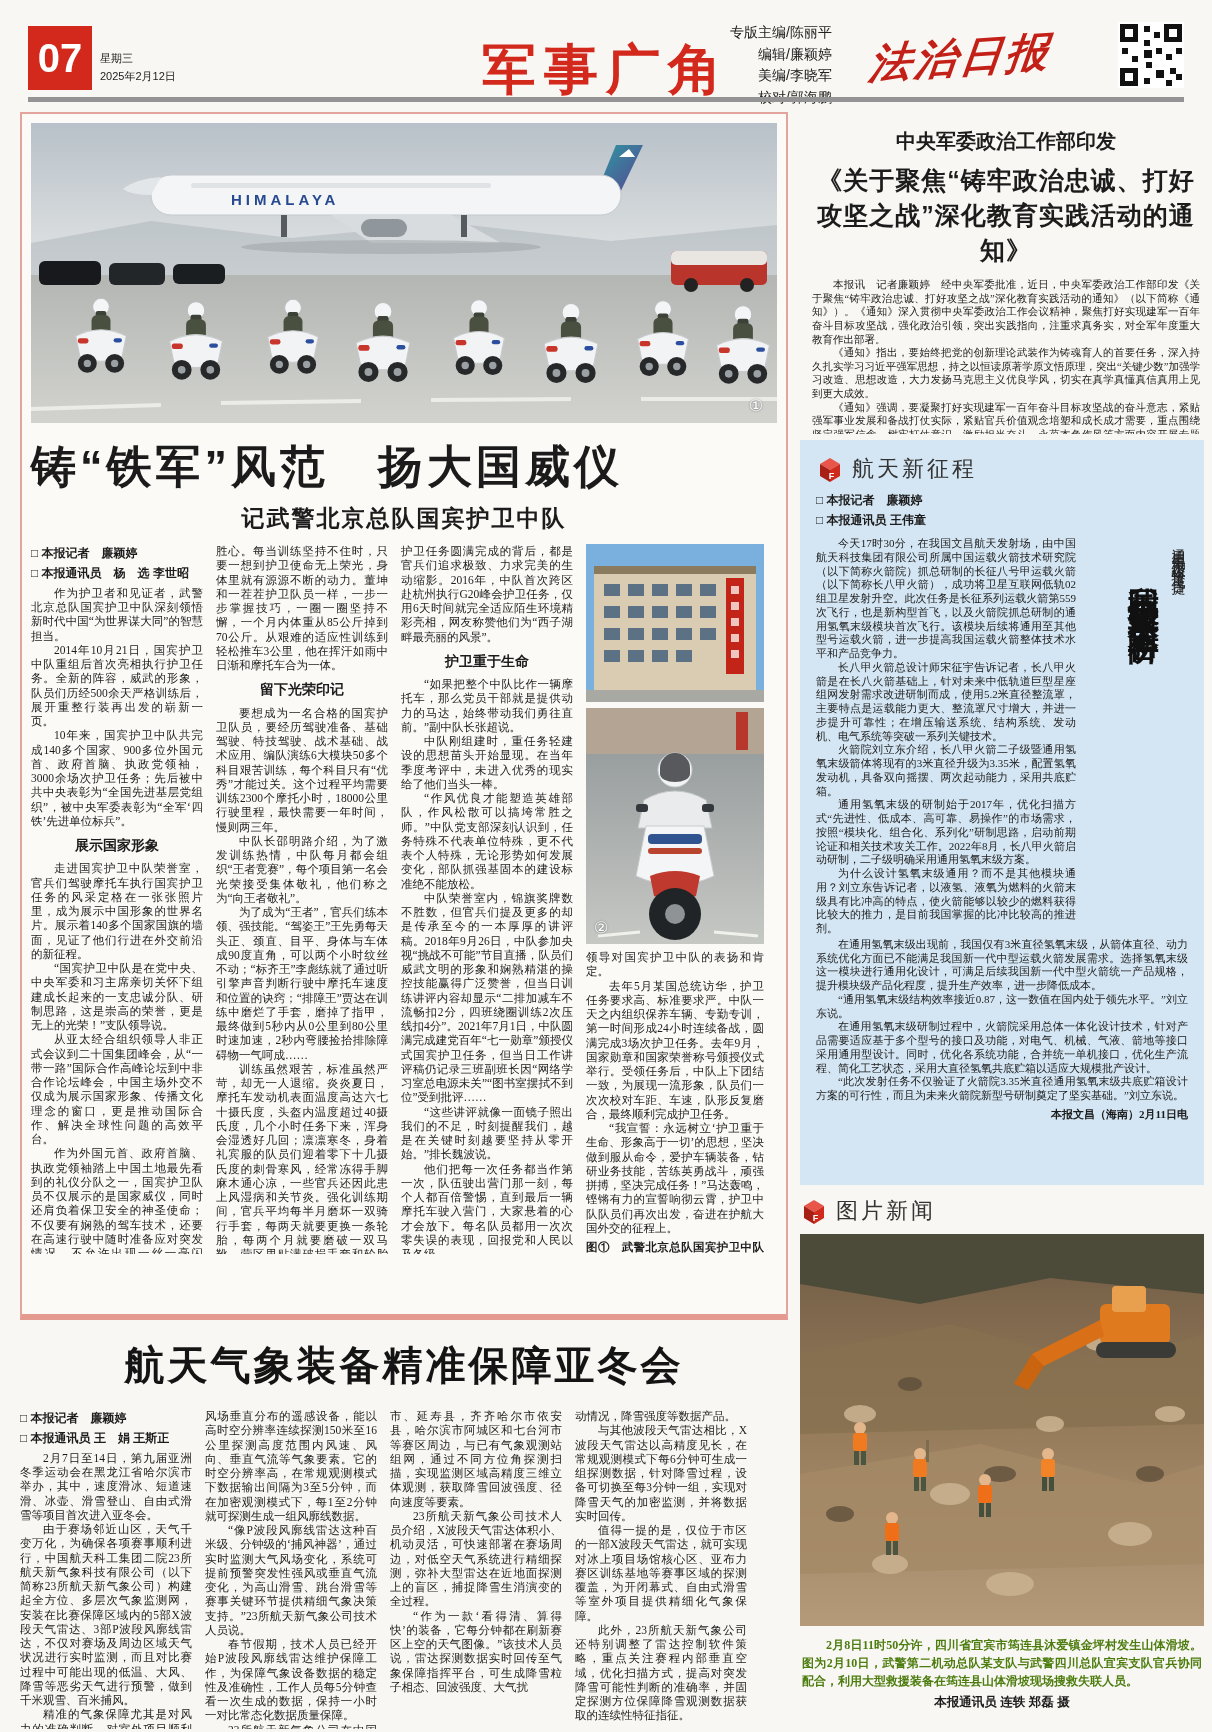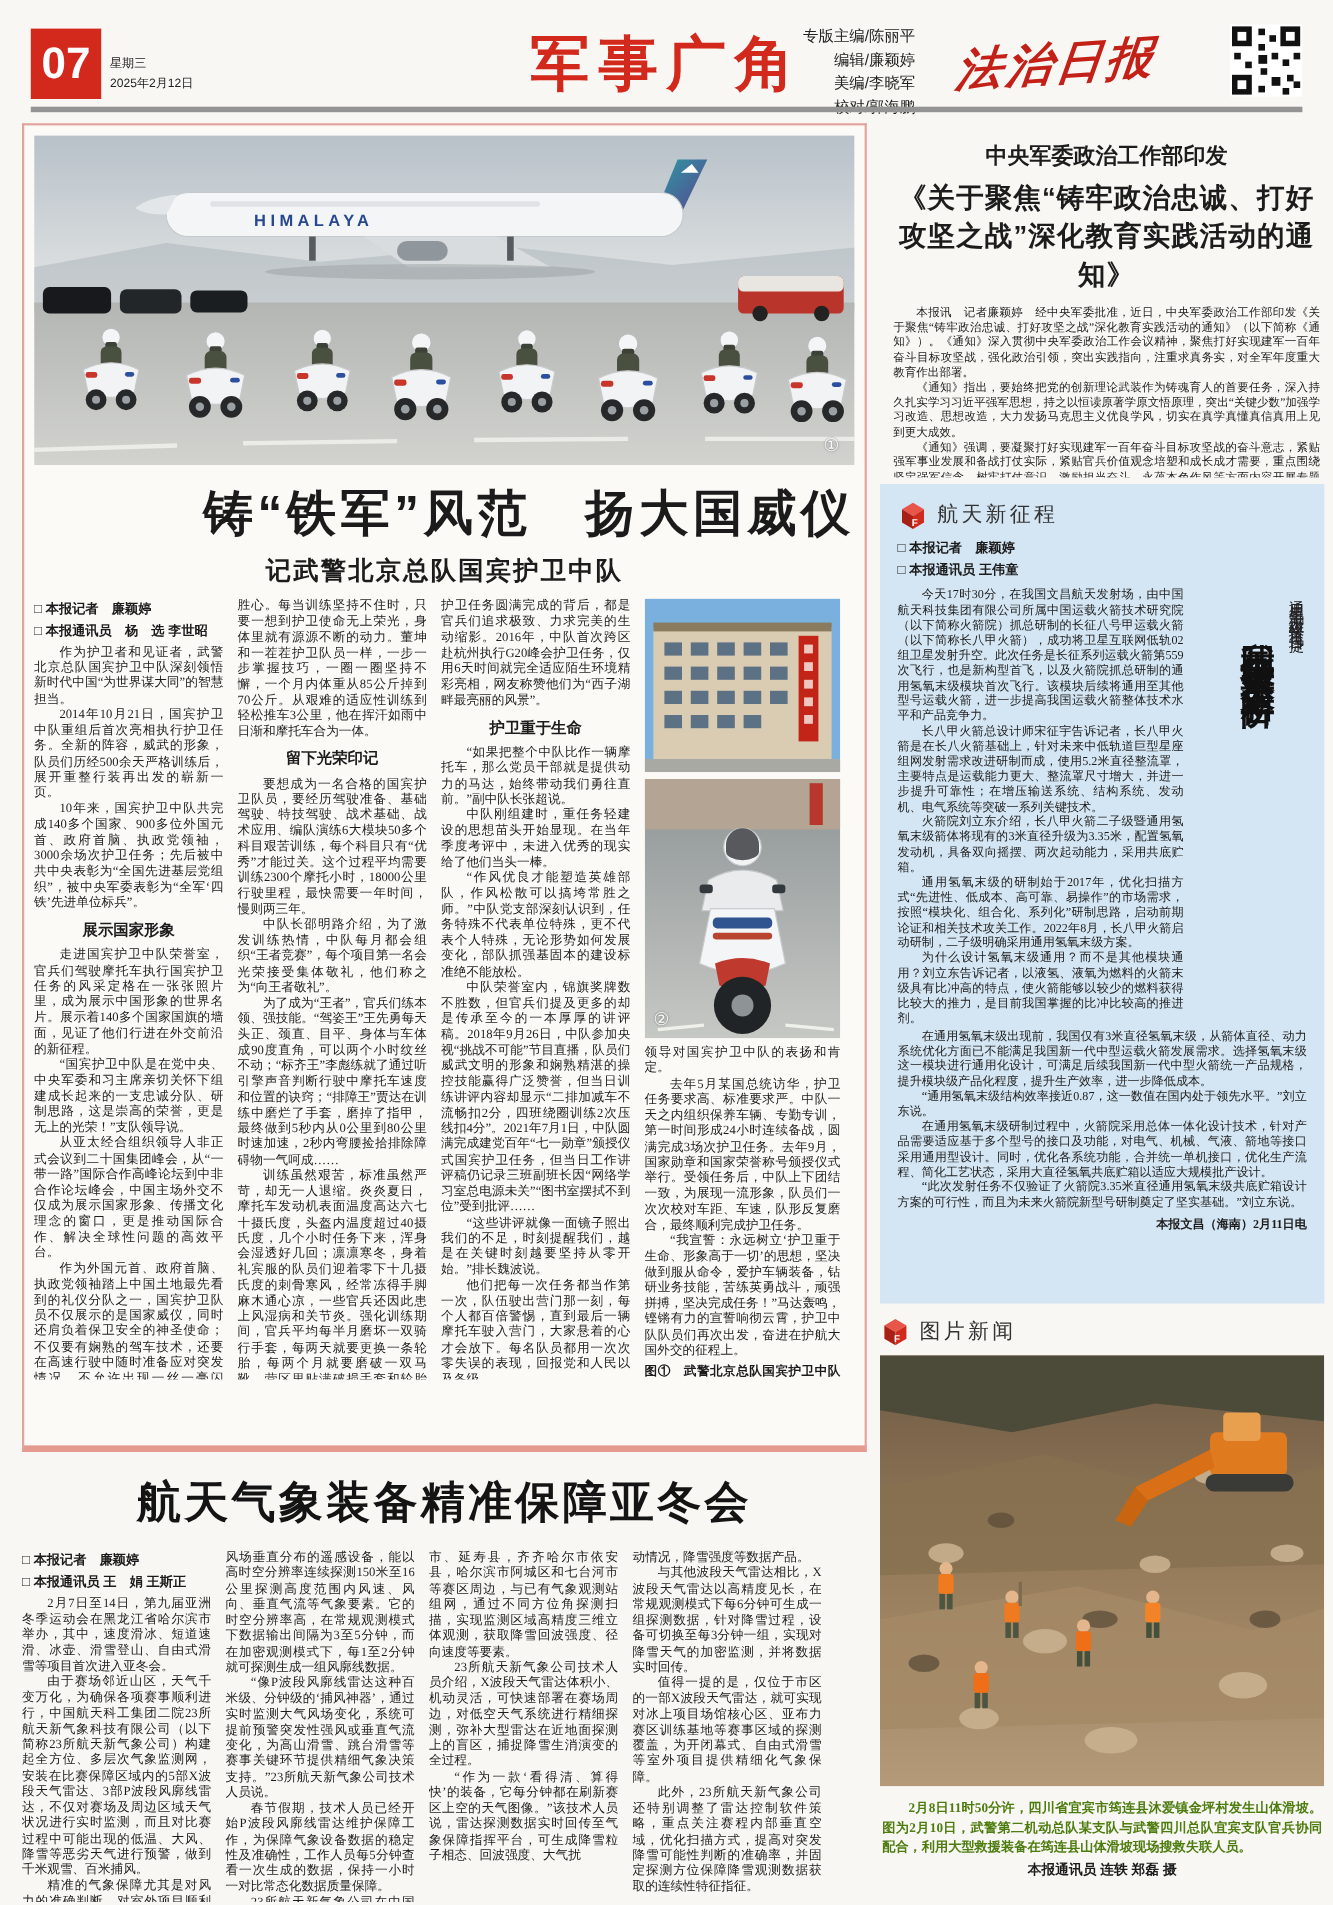--- a/index.html
+++ b/index.html
@@ -5,34 +5,34 @@
   html,body{margin:0;padding:0}
   body{width:1212px;height:1732px;position:relative;background:#f8f7f3;color:#1c1c1c;
        font-family:"Liberation Serif","DejaVu Serif",serif;overflow:hidden}
   .sans{font-family:"Liberation Sans","DejaVu Sans",sans-serif}
   
   .hdr{position:absolute;left:0;top:0;width:1212px;height:106px}
   .pagenum{position:absolute;left:28px;top:26px;width:64px;height:64px;background:#d3281c;color:#fff;
            font-family:"Liberation Sans",sans-serif;font-weight:bold;font-size:40px;display:flex;align-items:center;justify-content:center}
   .dateblk{position:absolute;left:100px;top:50px;font-size:11px;line-height:1.6;color:#222;
            font-family:"Liberation Sans",sans-serif}
-  .sectitle{position:absolute;left:0;right:0;top:22px;text-align:center;color:#d3281c;font-size:54px;
+  .sectitle{position:absolute;left:0;right:0;top:34px;text-align:center;color:#d3281c;font-size:54px;
             font-weight:900;letter-spacing:8px;font-family:"Liberation Sans","DejaVu Sans",sans-serif}
   .credits{position:absolute;right:380px;top:22px;text-align:right;font-size:14px;line-height:1.55;
            font-family:"Liberation Sans",sans-serif;color:#222}
   .masthead{position:absolute;right:162px;top:30px;color:#c32017;font-size:42px;font-weight:900;
             font-style:italic;letter-spacing:3px;transform:skewX(-10deg) rotate(-4deg)}
   .qr{position:absolute;right:28px;top:22px;width:66px;height:66px}
   .hdr-rule{position:absolute;left:28px;top:97px;width:1156px;height:5px;background:#949494}
   
   .mainbox{position:absolute;left:20px;top:112px;width:768px;height:1208px;background:#fbfaf7;
            border:2px solid #e4a49e;border-bottom:6px solid #e59a90;box-sizing:border-box;padding:9px}
   .mainphoto{position:relative;width:746px;height:300px;overflow:hidden}
   .mk{position:absolute;color:#fff;font-size:16px;text-shadow:0 0 2px #555}
-  .main-hl{margin:14px 0 2px;text-align:right;font-family:"Liberation Sans","DejaVu Sans",sans-serif;
+  .main-hl{margin:14px 0 2px;text-align:left;font-family:"Liberation Sans","DejaVu Sans",sans-serif;
            font-weight:600;font-size:45px;letter-spacing:4px;color:#1b1b1b}
   .main-sub{text-align:center;font-family:"Liberation Sans",sans-serif;font-weight:700;font-size:23px;
             letter-spacing:2px;margin:6px 0 10px}
   .cols{display:flex;gap:13px;height:710px;overflow:hidden}
   .col{width:172px;flex:0 0 auto;font-size:11.5px;line-height:1.24;text-align:justify;overflow:hidden}
   .col.last{width:178px}
   .para{margin:0;text-indent:2em}
   .para.cont{text-indent:0}
   .col-head{font-family:"Liberation Sans",sans-serif;font-size:14px;font-weight:700;text-align:center;margin:9px 0 7px}
   .byline-row{font-family:"Liberation Sans",sans-serif;font-weight:700;font-size:12px;text-indent:0;
@@ -46,21 +46,21 @@
   .wcols{display:flex;gap:13px;height:320px;overflow:hidden}
   
   .notice{position:absolute;left:812px;top:128px;width:388px;height:306px;overflow:hidden}
   .notice-kicker{text-align:center;font-family:"Liberation Sans",sans-serif;font-weight:700;font-size:20px;margin:0 0 8px}
   .notice-hl{text-align:center;font-family:"Liberation Sans",sans-serif;font-weight:700;font-size:25px;
              line-height:1.4;margin:0 0 10px;letter-spacing:1px}
   .notice-body{font-size:10.5px;line-height:1.3;text-align:justify}
   .aero{position:absolute;left:800px;top:440px;width:404px;height:745px;background:#d4e6f3;box-sizing:border-box;
         padding:14px 16px;overflow:hidden}
   .tagrow{display:flex;align-items:center;gap:8px;margin-bottom:8px}
-  .tagrow .tagtxt{font-family:"Liberation Sans",sans-serif;font-size:19px;letter-spacing:3px;color:#333}
+  .tagrow .tagtxt{font-family:"Liberation Sans",sans-serif;font-size:22px;letter-spacing:3px;color:#333}
   .aero .byline-row{font-size:12px;margin:0 0 3px}
   .aero-flex{display:flex;margin-top:8px}
   .aero-t1{flex:1;font-size:11px;line-height:1.25;text-align:justify}
   .vheads{width:112px;display:flex;flex-direction:row;justify-content:flex-end;gap:6px;flex:0 0 auto}
   .vh-big{writing-mode:vertical-rl;font-family:"Liberation Sans","DejaVu Sans",sans-serif;font-weight:600;
           font-size:31px;letter-spacing:4px;margin-top:24px;color:#111}
   .vh-small{writing-mode:vertical-rl;font-family:"Liberation Sans",sans-serif;font-weight:500;font-size:14px;
             letter-spacing:3px;color:#222}
   .aero-t2{font-size:11px;line-height:1.25;text-align:justify;margin-top:2px}
   .dateline{text-align:right;font-weight:700;font-size:11px;margin-top:4px}

